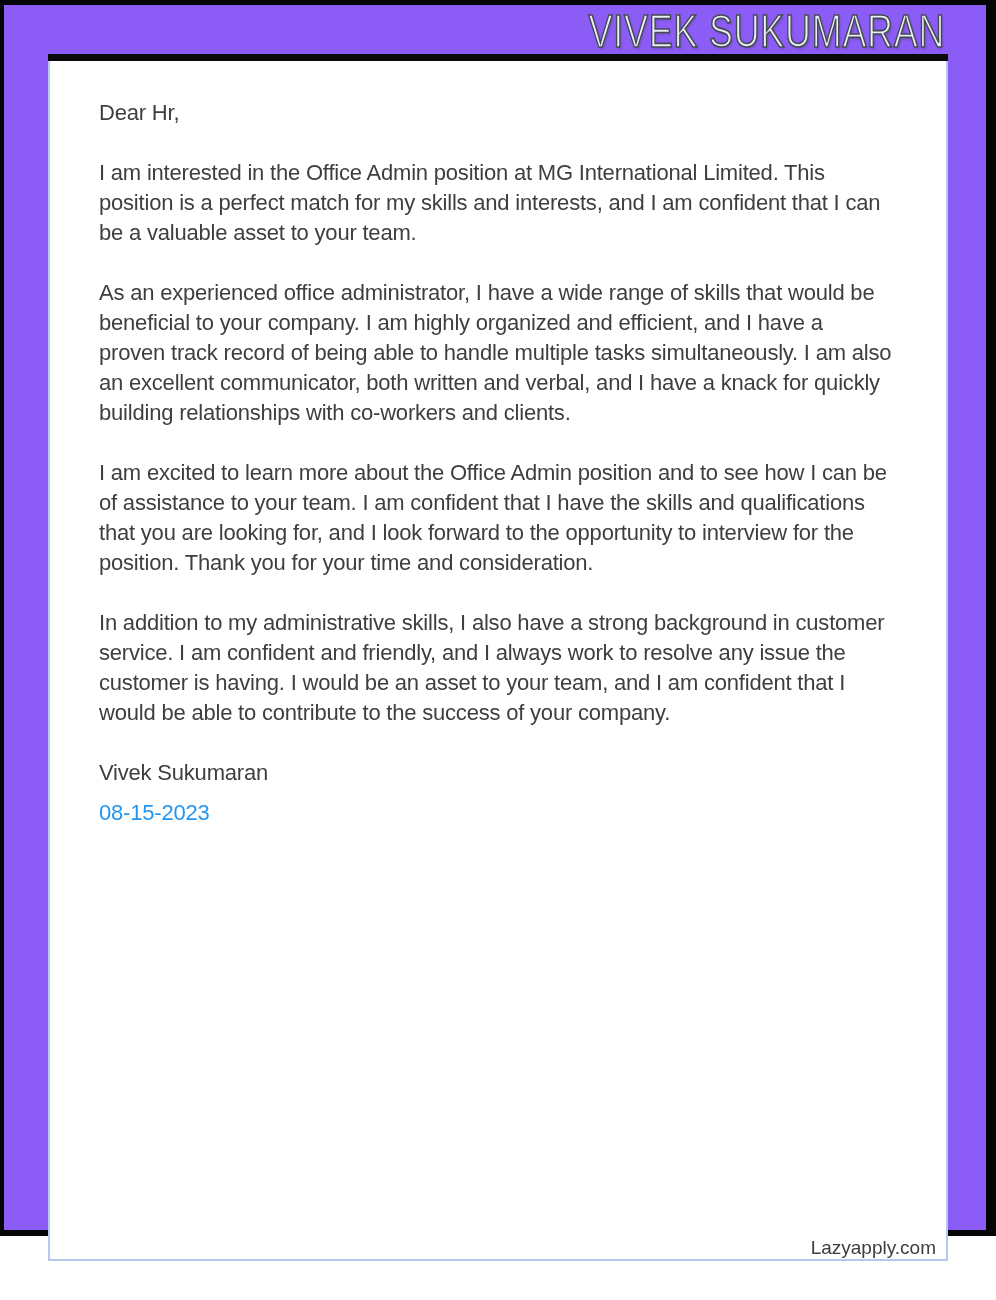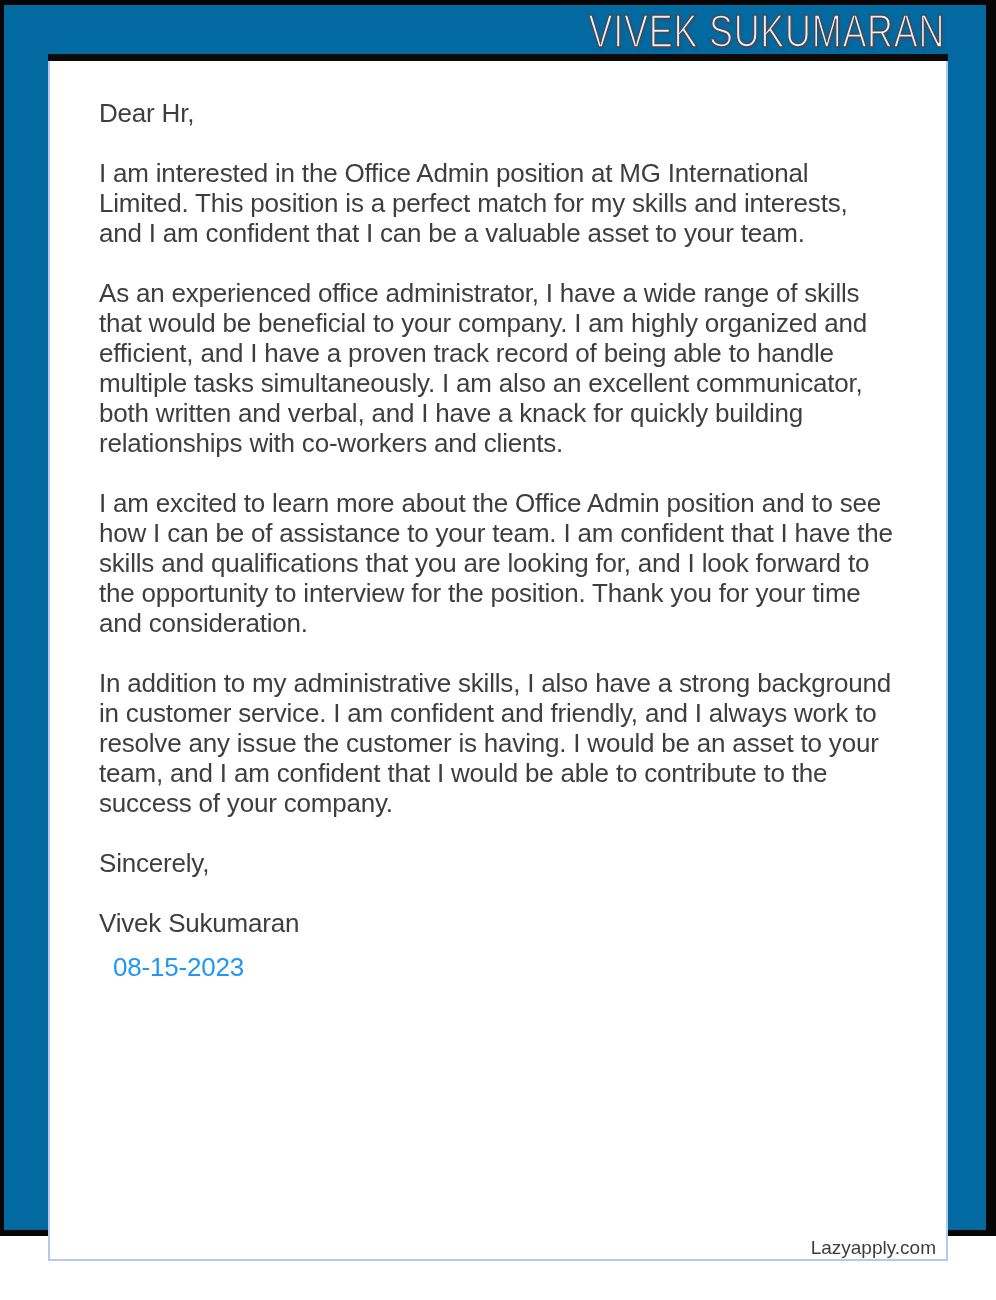--- a/index.html
+++ b/index.html
@@ -12,21 +12,21 @@
   }
   .page-frame {
     position: relative;
     width: 996px;
     height: 1236px;
     box-sizing: border-box;
     border-top: 5px solid #050505;
     border-left: 4px solid #050505;
     border-right: 10px solid #050505;
     border-bottom: 6px solid #050505;
-    background: #0369a1;
+    background: #8b5cf6;
   }
   
   .header-name {
     position: absolute;
     top: 3px;
     right: 41px;
     font-size: 46px;
     line-height: 46px;
     font-weight: 400;
     letter-spacing: 1px;
@@ -58,32 +58,32 @@
     background: #ffffff;
     border: 2px solid #b6c8ef;
     z-index: 1;
   }
   .letter-body {
     position: absolute;
     left: 49px;
     right: 53px;
     top: 42px;
     color: #3e3e3e;
-    font-size: 26px;
+    font-size: 22px;
     line-height: 30px;
     letter-spacing: -0.2px;
   }
   .letter-body > div, .letter-body > p {
     margin: 0 0 30px 0;
   }
   .letter-body .signature {
     margin-bottom: 10px;
   }
   .letter-body .date {
-    margin: 14px;
+    margin: 0;
     color: #2196f3;
     cursor: pointer;
   }
   .watermark {
     position: absolute;
     right: 10px;
     bottom: 1px;
     font-size: 19px;
     line-height: 20px;
     color: #3d3d3d;
@@ -105,21 +105,20 @@
       <div class="salutation">Dear Hr,</div>
 
       <p class="para">I am interested in the Office Admin position at MG International Limited. This position is a perfect match for my skills and interests, and I am confident that I can be a valuable asset to your team.</p>
 
       <p class="para">As an experienced office administrator, I have a wide range of skills that would be beneficial to your company. I am highly organized and efficient, and I have a proven track record of being able to handle multiple tasks simultaneously. I am also an excellent communicator, both written and verbal, and I have a knack for quickly building relationships with co-workers and clients.</p>
 
       <p class="para">I am excited to learn more about the Office Admin position and to see how I can be of assistance to your team. I am confident that I have the skills and qualifications that you are looking for, and I look forward to the opportunity to interview for the position. Thank you for your time and consideration.</p>
 
       <p class="para">In addition to my administrative skills, I also have a strong background in customer service. I am confident and friendly, and I always work to resolve any issue the customer is having. I would be an asset to your team, and I am confident that I would be able to contribute to the success of your company.</p>
 
-      <div class="closing">Sincerely,</div>
 
       <div class="signature">Vivek Sukumaran</div>
 
       <div class="date">08-15-2023</div>
 
     </div>
 
     <div class="watermark">Lazyapply.com</div>
 
   </div>

